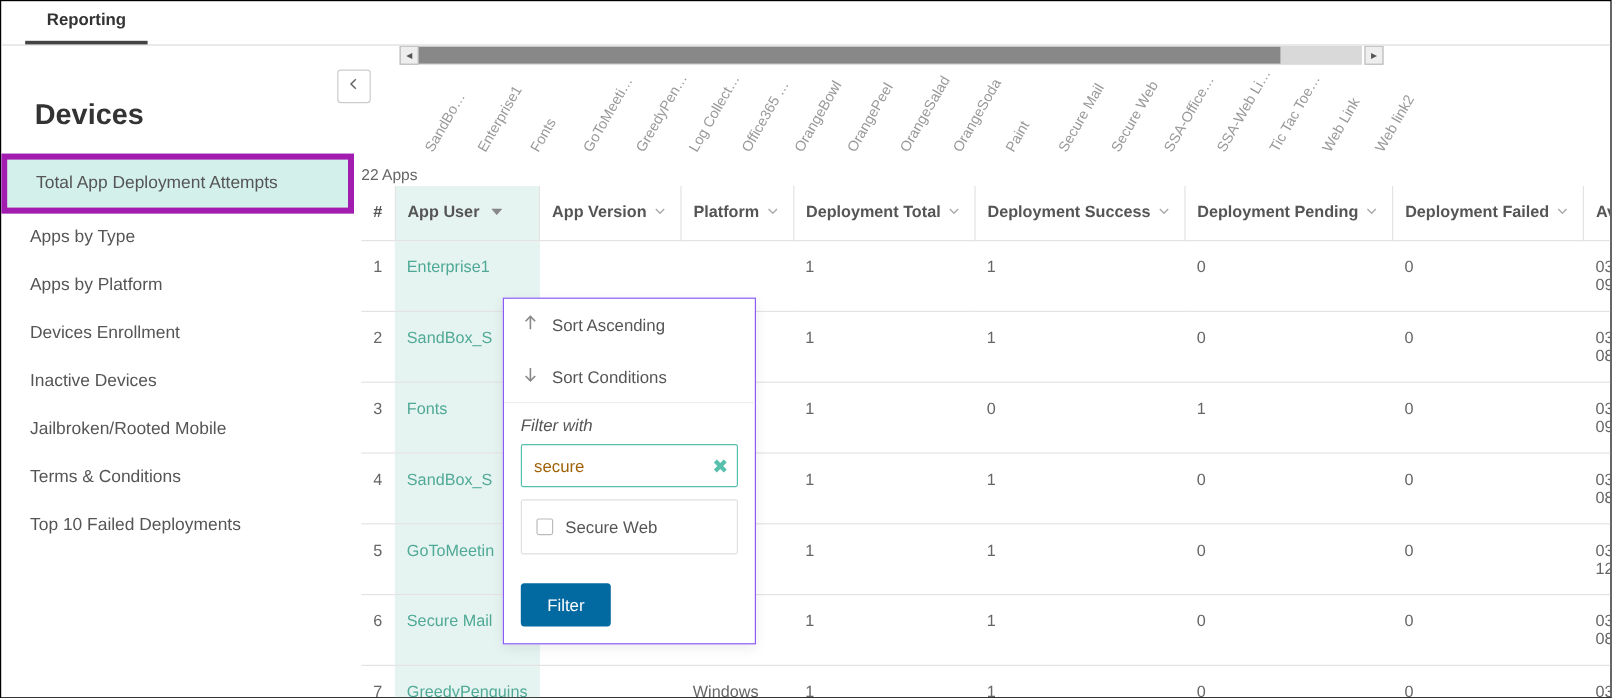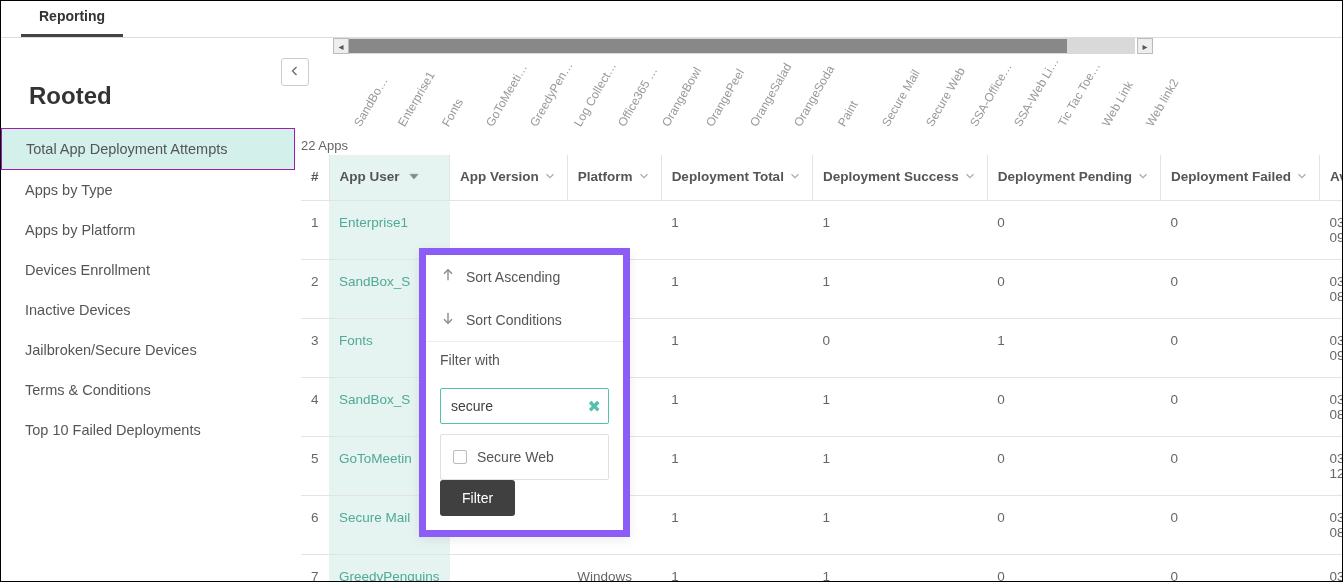--- a/index.html
+++ b/index.html
@@ -11,21 +11,21 @@
   .tab { padding: 10px 18px 10px; font-size: 14px; color: #888; cursor: pointer; }
   .tab.active { color: #333; font-weight: 600; border-bottom: 3px solid #444; }
 
   
   .layout { display: flex; height: calc(100% - 37px); }
   .sidebar { width: 294px; flex: none; border-right: 0; position: relative; padding-top: 30px; }
   .collapse { position: absolute; top: 20px; right: -14px; width: 28px; height: 28px; border: 1px solid #ccc; border-radius: 3px; background: #fff; display: flex; align-items: center; justify-content: center; cursor: pointer; }
   .collapse svg { width: 12px; height: 12px; stroke: #666; }
   .side-title { font-size: 24px; font-weight: 700; color: #333; padding: 14px 28px 18px; }
   .side-item { font-size: 14.5px; padding: 12px 24px; cursor: pointer; }
-  .side-item.active { background: #d3f0ea; border: 1px solid #a21caf; }
+  .side-item.active { background: #d3f0ea; border: 5px solid #a21caf; }
 
   .main { flex: 1; overflow: hidden; position: relative; padding-left: 6px; }
 
   
   .chart-area { position: relative; height: 117px; overflow: hidden; }
   .chart-scroll { position: absolute; top: 0; left: 32px; width: 802px; height: 16px; background: #d9d9d9; }
   .scroll-btn { position: absolute; top: 0; width: 16px; height: 16px; background: #eee; border: 1px solid #bbb; display:flex; align-items:center; justify-content:center; font-size:10px; cursor:pointer; }
   .scroll-left { left: 32px; }
   .scroll-right{ left: 836px; }
   .chart-scroll-inner { position:absolute; left:48px; top:1px; height:14px; width:718px; background:#888; }
@@ -40,56 +40,56 @@
   .table td { border-right: 0; color: #666; }
   .col-num { width: 40px; }
   .col-name { width: 115px; background: #e6f4f1; }
   .th-name { background: #e6f4f1; }
   .sort-ic { display: inline-block; vertical-align: middle; margin-left: 4px; }
   .sort-ic svg { width: 14px; height: 14px; stroke: #aaa; fill: #aaa; }
   .th-name .sort-ic svg { fill: #888; stroke:#888; }
   .app-link { color: #4fa996; }
 
   
-  .dropdown { position: absolute; top: 210px; left: 124px; width: 211px; background: #fff; border: 7px solid #8b5cf6; box-shadow: 0 3px 10px rgba(0,0,0,.08); z-index: 20; }
+  .dropdown { position: absolute; top: 210px; left: 124px; width: 211px; background: #fff; border: 1px solid #8b5cf6; box-shadow: 0 3px 10px rgba(0,0,0,.08); z-index: 20; }
   .dd-item { display: flex; align-items: center; gap: 10px; padding: 12px 14px; font-size: 14px; cursor: pointer; }
   .dd-item svg { width: 16px; height: 16px; stroke: #888; fill: none; stroke-width: 2; }
   .dd-sep { border-top: 1px solid #eee; padding: 10px 14px 14px; }
-  .dd-label { font-size: 14px; margin-bottom: 20px; }
+  .dd-label { font-size: 14px; margin-bottom: 8px; font-style: italic; }
   .dd-input-wrap { position: relative; }
-  .dd-input { width: 100%; height: 36px; padding: 0 30px 0 10px; border: 1.5px solid #56c0ac; border-radius: 2px; font-size: 14px; color: #404040; outline: none; }
+  .dd-input { width: 100%; height: 36px; padding: 0 30px 0 10px; border: 1.5px solid #56c0ac; border-radius: 2px; font-size: 14px; color: #a16207; outline: none; }
   .dd-clear { position: absolute; right: 8px; top: 9px; color: #56c0ac; font-size: 16px; cursor: pointer; }
   .dd-option { margin-top: 10px; border: 1px solid #e0e0e0; border-radius: 2px; padding: 14px 12px; display: flex; align-items: center; gap: 10px; font-size: 14px; }
   .dd-check { width: 14px; height: 14px; border: 1px solid #bbb; border-radius: 2px; }
-  .dd-btn { margin-top: 0; background: #404040; color: #fff; border: none; border-radius: 3px; padding: 10px 22px; font-size: 14px; cursor: pointer; }
+  .dd-btn { margin-top: 24px; background: #0369a1; color: #fff; border: none; border-radius: 3px; padding: 10px 22px; font-size: 14px; cursor: pointer; }
 </style>
 </head>
 <body>
 
 <div class="tabs">
   <div class="tab active">Reporting</div>
 </div>
 
 <div class="layout">
 
   <div class="sidebar">
     <div class="collapse">
       <span>
         <svg viewBox="0 0 24 24" fill="none" stroke-width="2.5">
             <polyline points="15 4 7 12 15 20"></polyline>
           </svg>
       </span>
     </div>
-    <div class="side-title">Rooted</div>
+    <div class="side-title">Devices</div>
     <div class="side-item active">Total App Deployment Attempts</div>
     <div class="side-item">Apps by Type</div>
     <div class="side-item">Apps by Platform</div>
     <div class="side-item">Devices Enrollment</div>
     <div class="side-item">Inactive Devices</div>
-    <div class="side-item">Jailbroken/Secure Devices</div>
+    <div class="side-item">Jailbroken/Rooted Mobile</div>
     <div class="side-item">Terms &amp; Conditions</div>
     <div class="side-item">Top 10 Failed Deployments</div>
   </div>
 
   <div class="main">
 
     <div class="chart-area">
       <div class="chart-scroll"></div>
       <div class="scroll-btn scroll-left">◂</div>
       <div class="scroll-btn scroll-right">▸</div>

